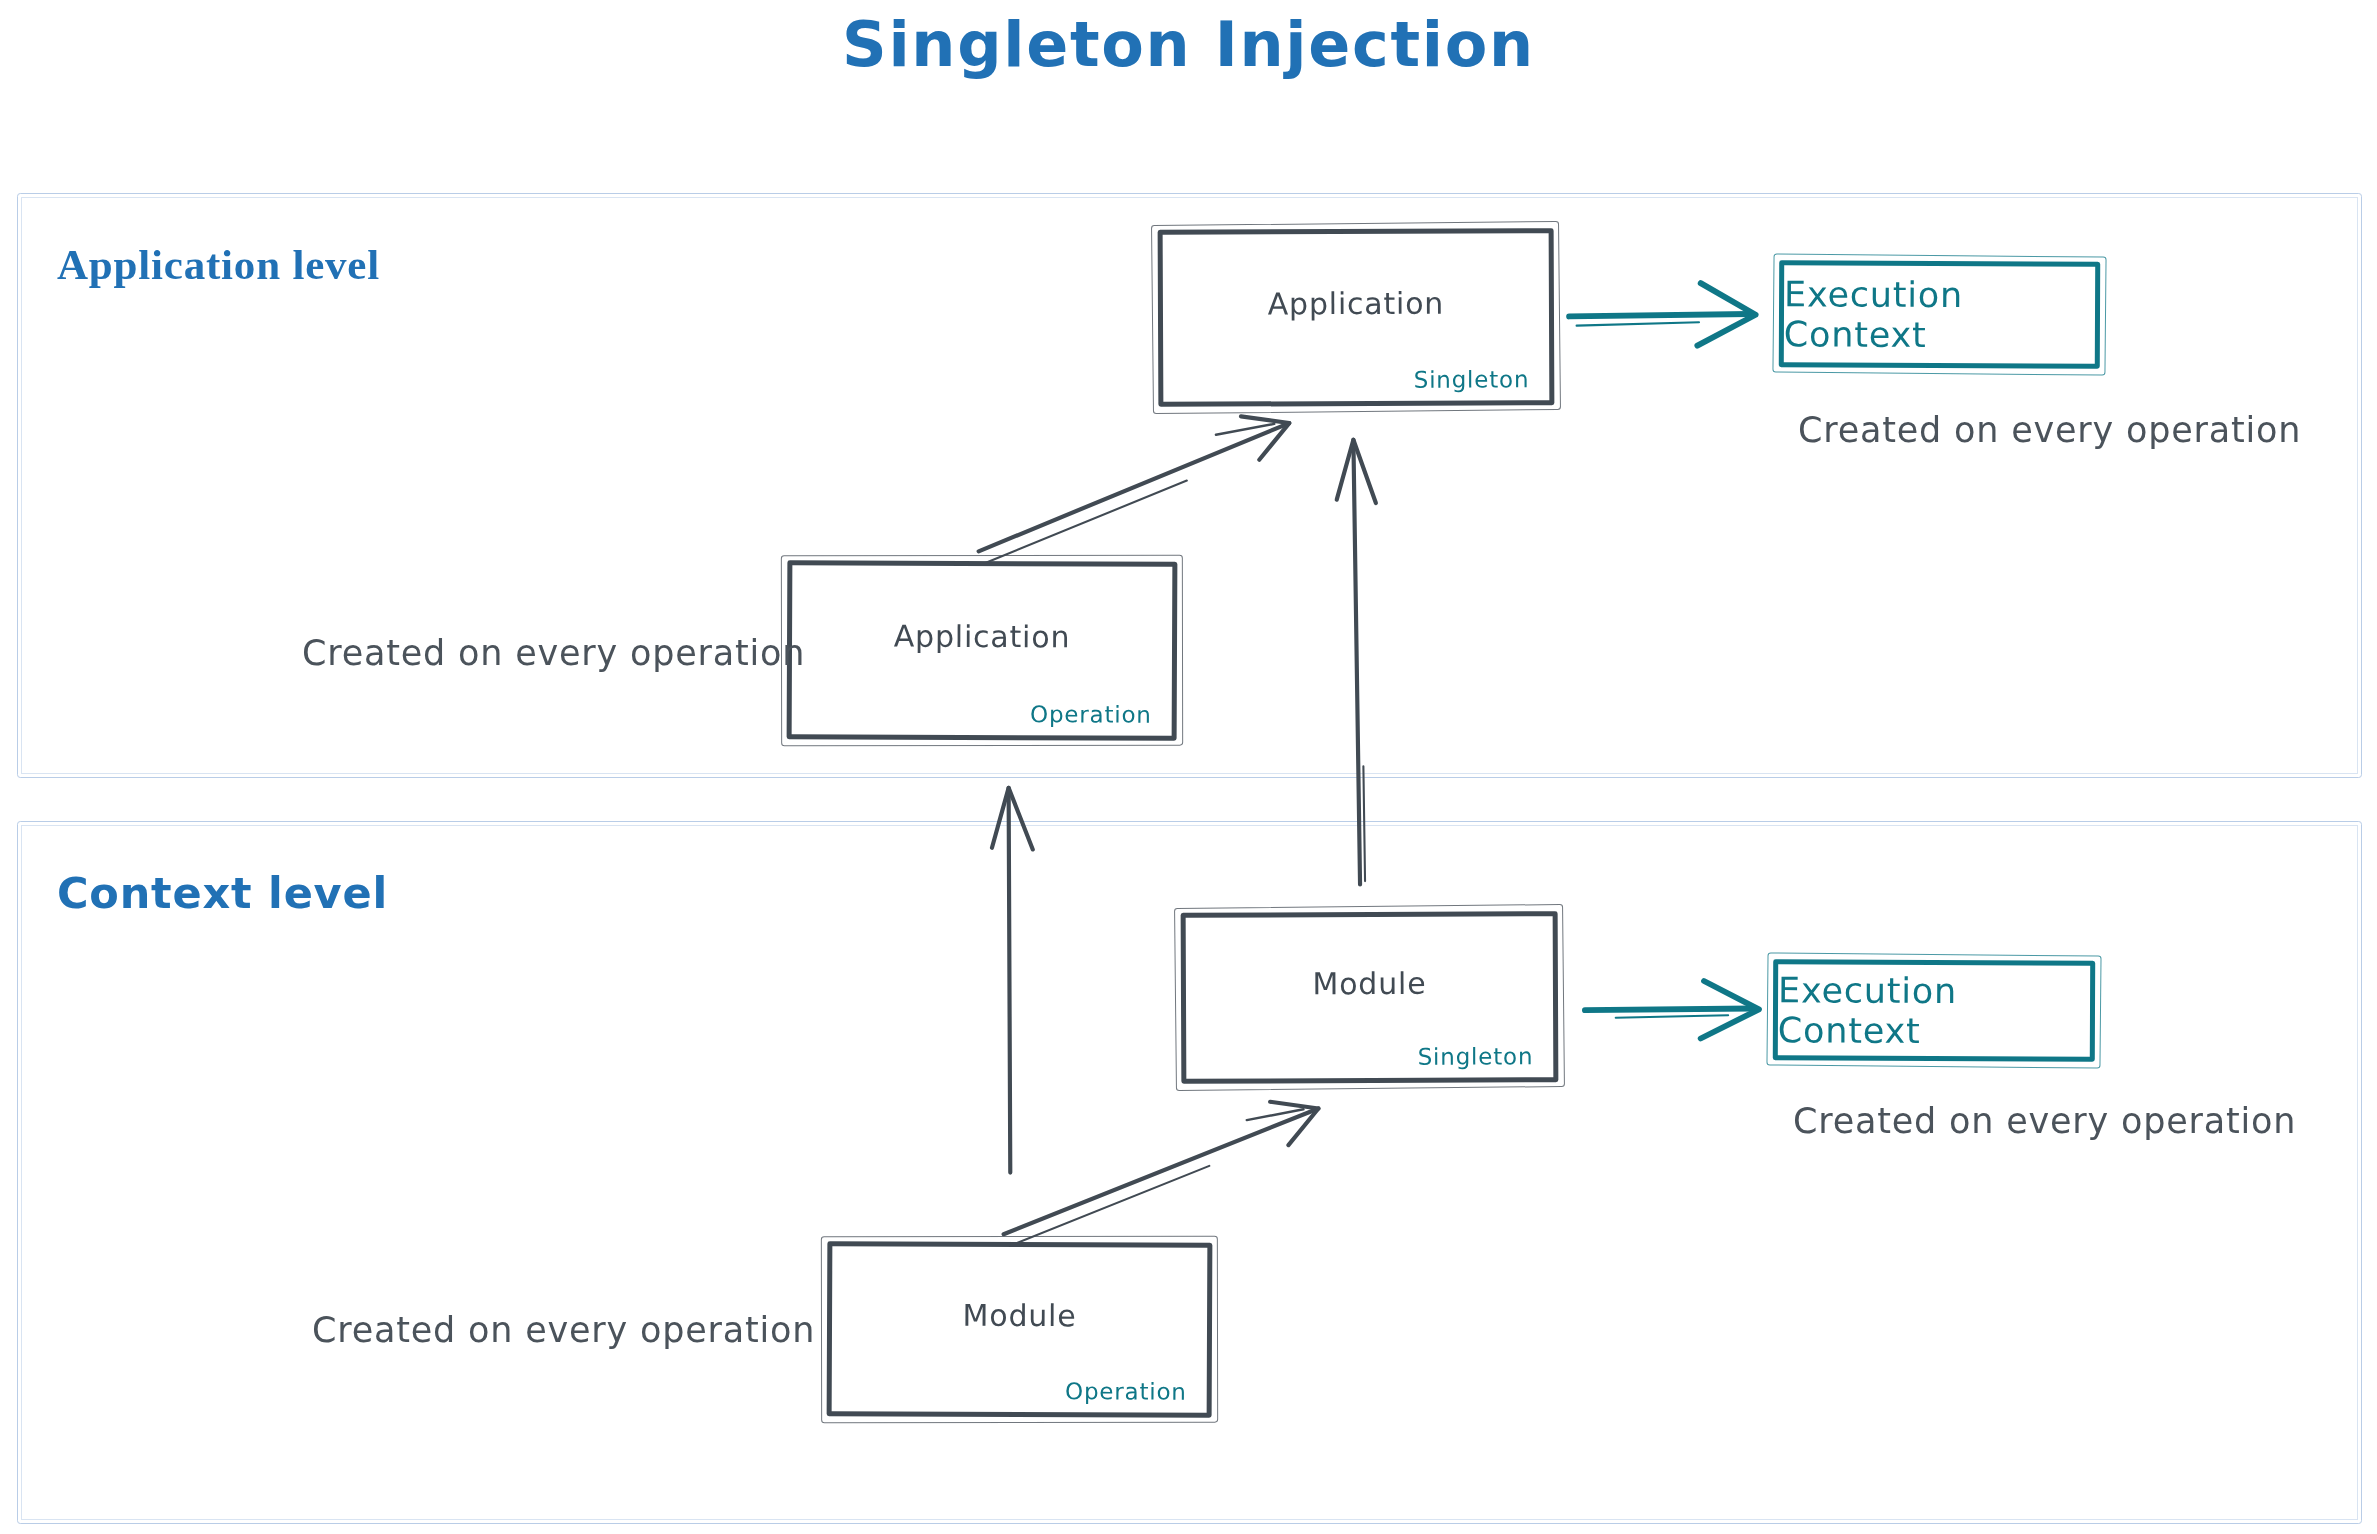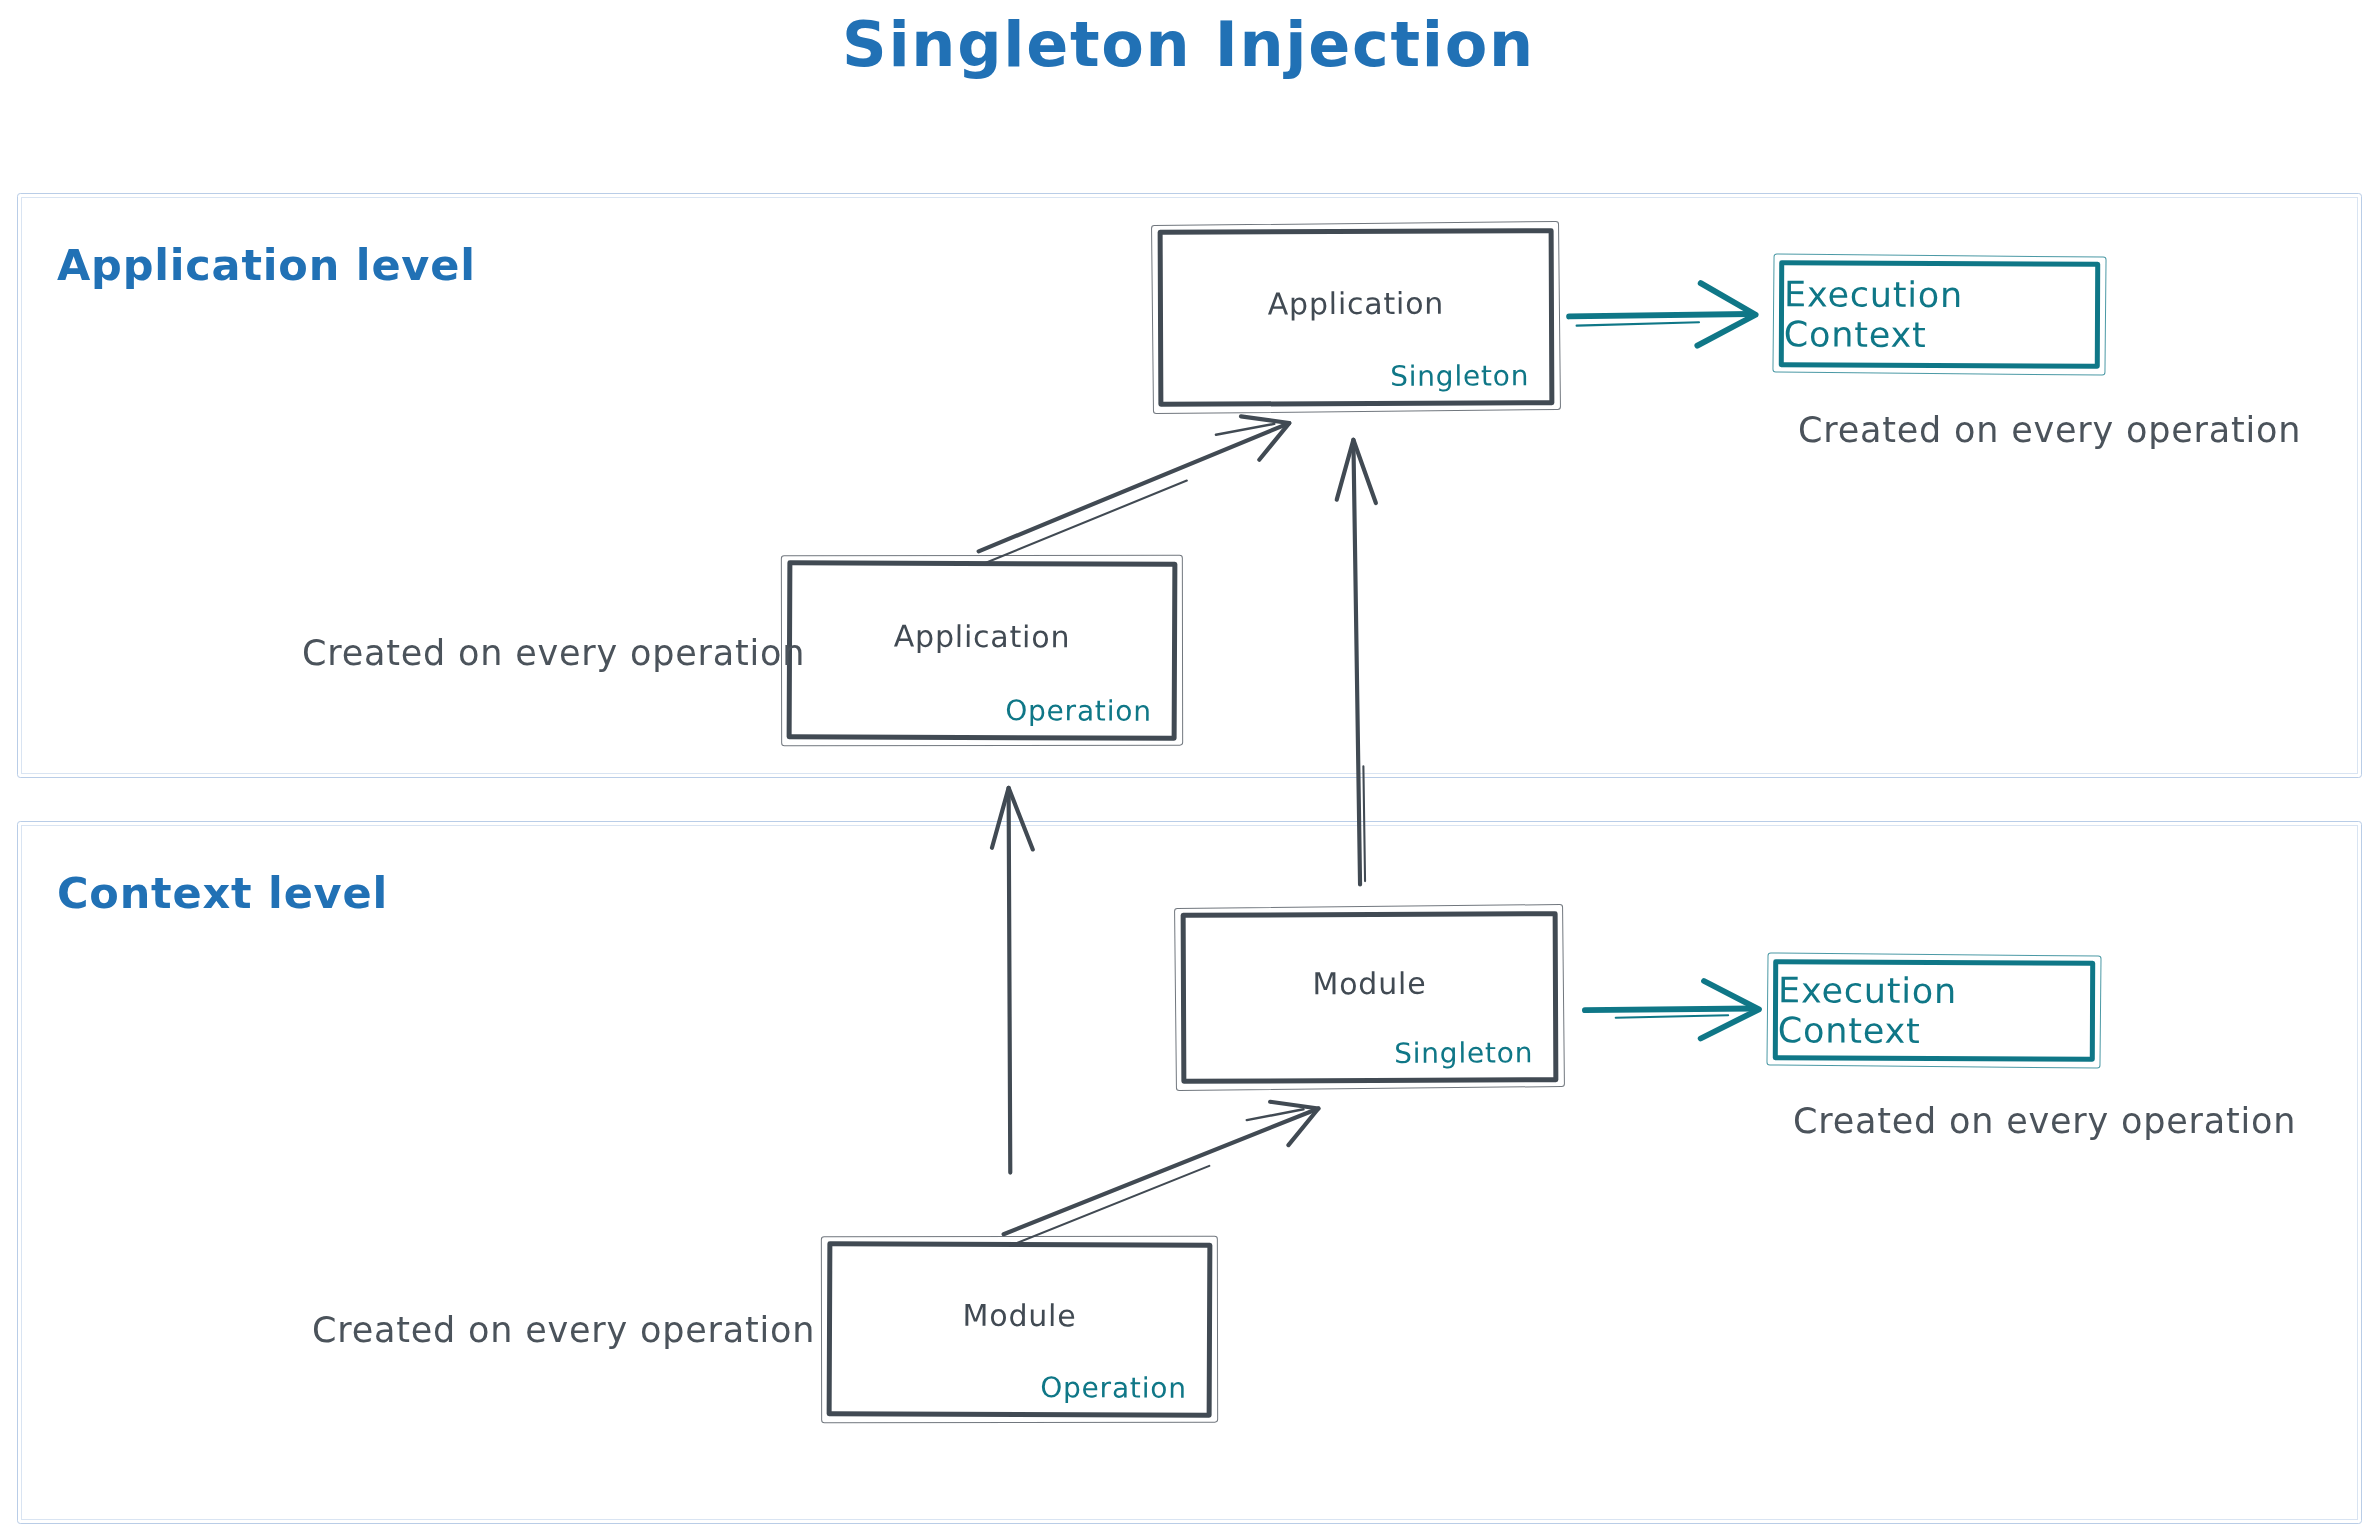--- a/index.html
+++ b/index.html
@@ -41,21 +41,21 @@
   .node{
     position:absolute; background:#fff; border:5px solid var(--ink); border-radius:2.5px;
     display:flex; align-items:center; justify-content:center; z-index:3;
   }
   .node::after{
     content:""; position:absolute; inset:-10.8px; border:1.7px solid var(--ink);
     border-radius:3.3px; transform:rotate(-0.35deg); opacity:.75; pointer-events:none;
   }
   .node-title{font-size:30px; font-weight:500; color:var(--ink); letter-spacing:0.8px; padding-bottom:28px;}
   .node-badge{
-    position:absolute; right:20px; bottom:8.3px; font-size:28px; font-weight:500;
+    position:absolute; right:20px; bottom:8.3px; font-size:23px; font-weight:500;
     color:var(--teal); letter-spacing:0.8px;
   }
   .node-teal{border-color:var(--teal);}
   .node-teal::after{border-color:var(--teal); transform:rotate(0.3deg);}
   .node-teal .node-title{color:var(--teal); padding-bottom:0; font-size:35px;}
 
   .tilt-a{transform:rotate(-0.25deg);}
   .tilt-b{transform:rotate(0.25deg);}
 
   
@@ -72,21 +72,21 @@
 </head>
 <body>
 
 <div class="canvas">
 
   <div class="title">Singleton Injection</div>
 
   <div class="section section-app"></div>
   <div class="section section-module"></div>
 
-  <div class="section-label" style="left:57px; top:240px;">Application level</div>
+  <div class="section-label" style="left:57px; top:240px;font-family:Liberation Serif, serif;">Application level</div>
   <div class="section-label" style="left:57px; top:868px;">Context level</div>
 
   <svg class="arrows" width="2377" height="1534" viewBox="0 0 2854 1842">
 
     <g>
       <line class="stroke-ink" x1="1175" y1="662" x2="1548" y2="508" stroke-width="5"></line>
       <line class="stroke-ink" x1="1183" y1="676" x2="1425" y2="577" stroke-width="2.5"></line>
       <polyline class="stroke-ink" points="1490,500 1548,508 1512,552" stroke-width="5"></polyline>
       <polyline class="stroke-ink" points="1460,522 1530,509" stroke-width="3"></polyline>
     </g>

